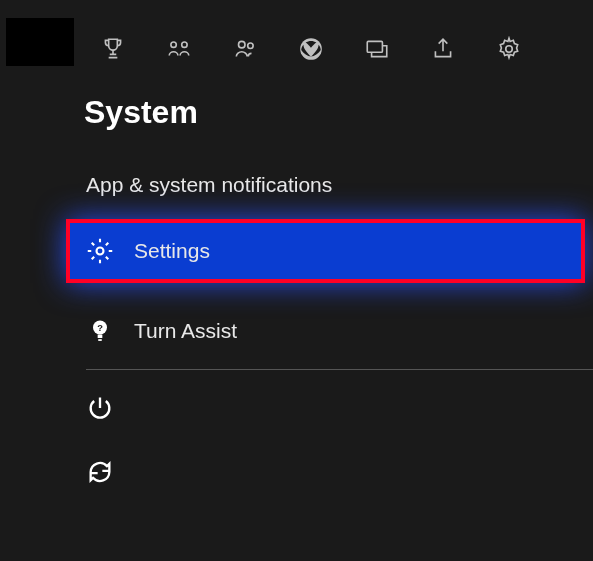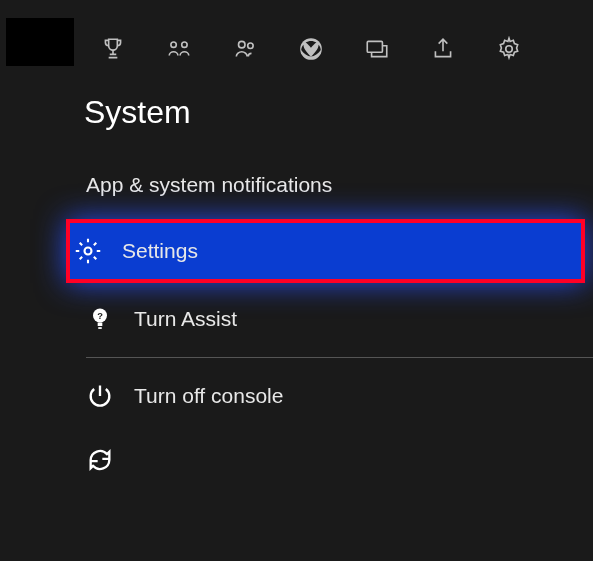--- a/index.html
+++ b/index.html
@@ -38,21 +38,21 @@
       justify-content: center;
       color: #c0c0c0;
       cursor: pointer;
     }
     .top-icon svg {
       width: 100%;
       height: 100%;
     }
     .page-title {
       font-size: 32px;
-      font-weight: 400;
+      font-weight: 700;
       color: #fff;
       margin: 32px 0 0 84px;
     }
     .menu {
       margin-top: 28px;
     }
     .menu-item {
       display: flex;
       align-items: center;
       padding: 14px 0 14px 86px;
@@ -61,22 +61,22 @@
       cursor: pointer;
       position: relative;
     }
     .menu-item.no-icon {
       padding-left: 86px;
     }
     .menu-item.highlighted {
       background: #0a3dd1;
       border: 4px solid #ff0026;
       box-shadow: 0 0 30px rgba(40, 80, 255, 0.9);
-      margin: 0 8px 0 66px;
-      padding: 14px 0 14px 4px;
+      margin: 0 8px 12px 66px;
+      padding: 14px 0 14px 16px;
     }
     .menu-icon {
       width: 28px;
       height: 28px;
       margin-right: 20px;
       display: flex;
       align-items: center;
       justify-content: center;
       color: #fff;
       flex-shrink: 0;
@@ -187,21 +187,20 @@
 
   <div class="divider"></div>
 
   <div class="menu-item">
     <span class="menu-icon">
       <svg viewBox="0 0 24 24" fill="none" stroke="currentColor" stroke-width="2">
         <path d="M12 3v9"></path>
         <path d="M7 6a8 8 0 1010 0"></path>
       </svg>
     </span>
-    <span class="menu-label">Turn off console</span>
   </div>
 
   <div class="spacer"></div>
 
   <div class="menu-item">
     <span class="menu-icon">
       <svg viewBox="0 0 24 24" fill="none" stroke="currentColor" stroke-width="2">
         <path d="M4 12a8 8 0 0114-5l2-2v6h-6"></path>
         <path d="M20 12a8 8 0 01-14 5l-2 2v-6h6"></path>
       </svg>

